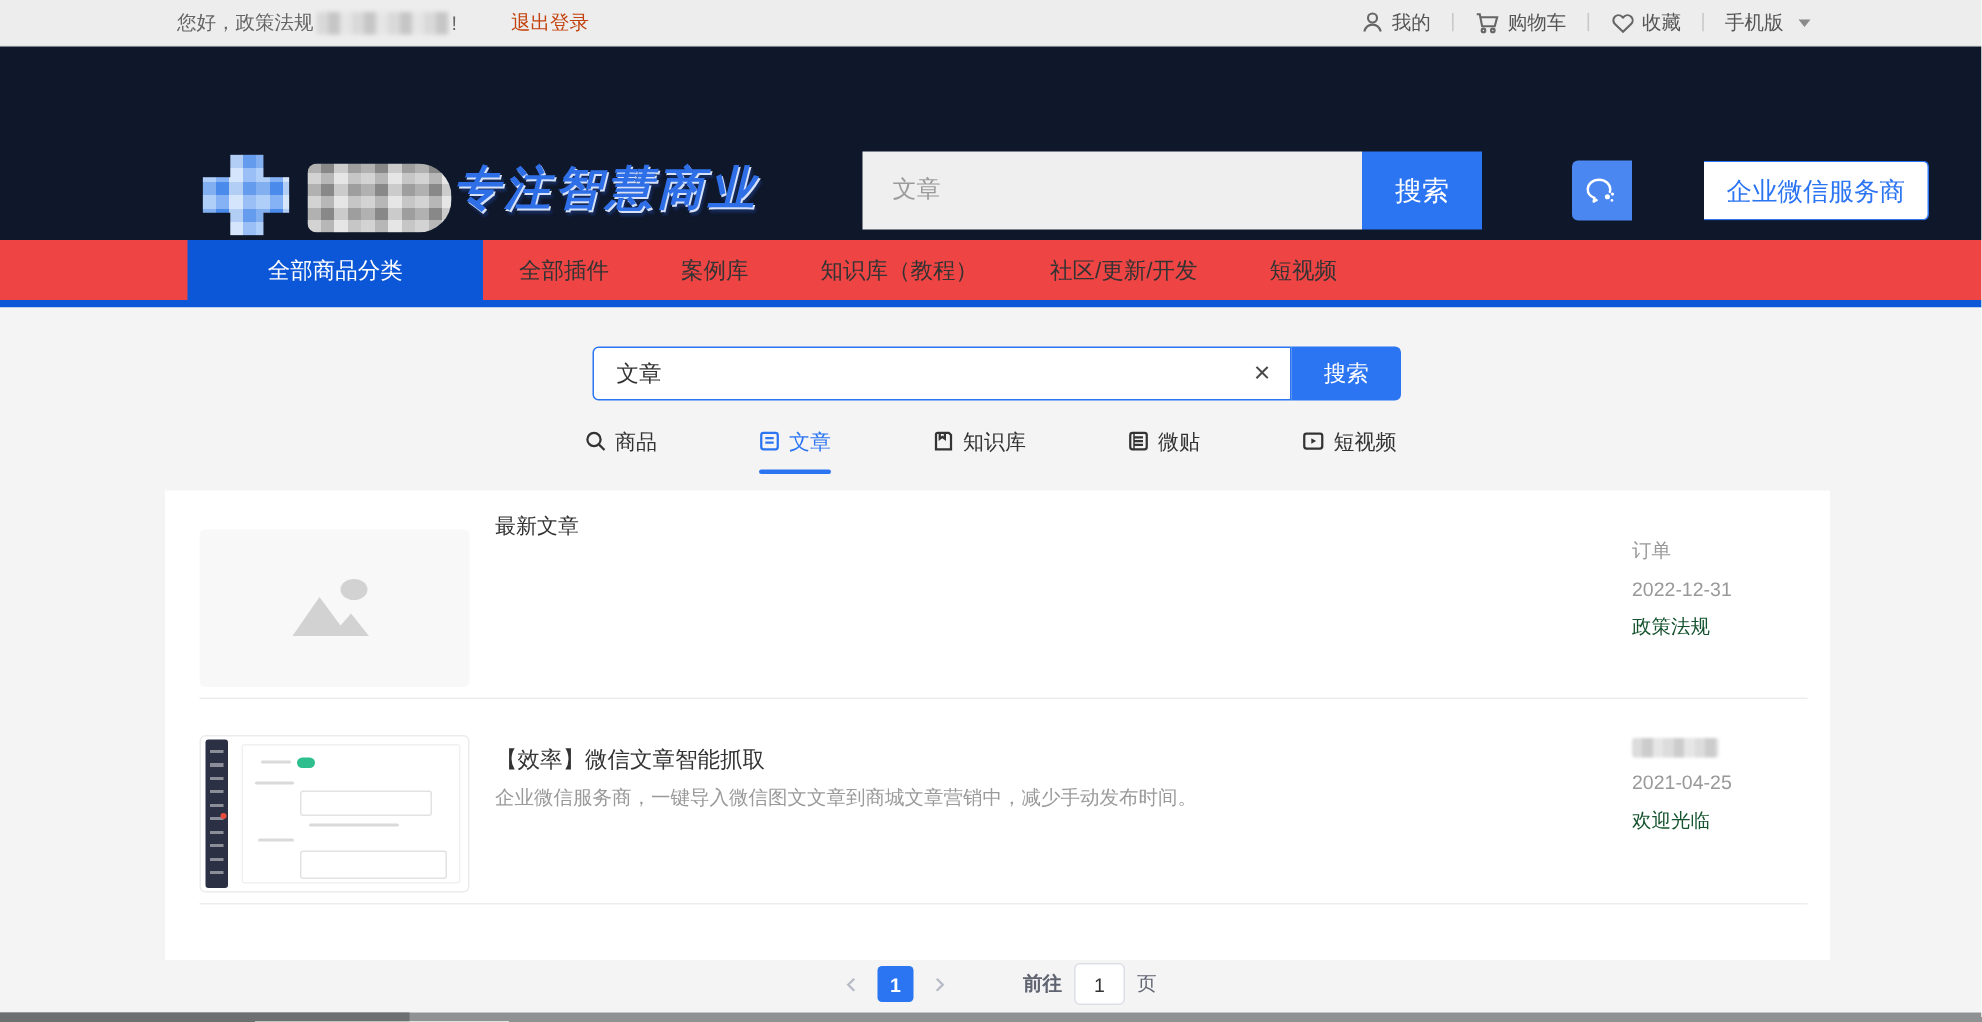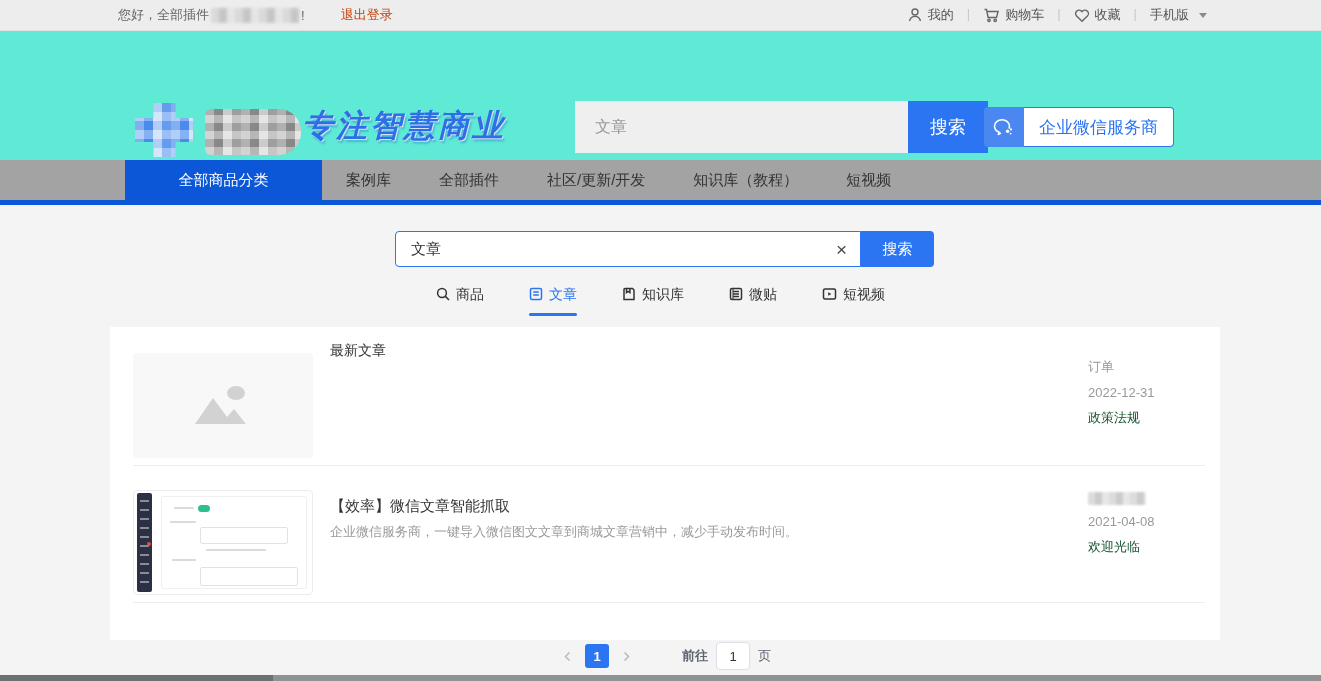--- a/index.html
+++ b/index.html
@@ -17,69 +17,69 @@
             filter:blur(1.5px); }
   .logout { color:#c2410c; margin-left:36px; cursor:pointer; }
   .topbar-right { margin-left:auto; display:flex; color:#555; }
   .tb-item { display:flex; align-items:center; gap:5px; cursor:pointer; }
   .tb-sep { color:#c9c9c9; margin:0 13px; }
   .tb-icon svg { display:block; }
   .caret { width:0; height:0; border-left:4px solid transparent; border-right:4px solid transparent;
            border-top:5px solid #8a8a8a; margin-left:5px; }
 
   
-  .header { position:absolute; top:31px; left:0; right:0; height:129px; background:#5eead4;padding-left:19px; }
+  .header { position:absolute; top:31px; left:0; right:0; height:129px; background:#0f172a;padding-left:19px; }
   .logo-blue { position:absolute; left:135px; top:72px; width:58px; height:54px;
       clip-path:polygon(32% 0,70% 0,70% 28%,100% 28%,100% 72%,70% 72%,70% 100%,32% 100%,32% 72%,0 72%,0 28%,32% 28%);
       background:repeating-linear-gradient(0deg,rgba(255,255,255,.3) 0 9px,rgba(30,90,200,.10) 9px 18px),
                  repeating-linear-gradient(90deg,#8db9f5 0 9px,#4f90ef 9px 18px,#c3dbfa 18px 27px,#6da3f2 27px 36px); }
   .logo-gray { position:absolute; left:205px; top:78px; width:96px; height:46px;
       border-radius:6px 22px 22px 6px;
       background:repeating-linear-gradient(0deg,rgba(255,255,255,.35) 0 8px,rgba(0,0,0,.06) 8px 16px),
                  repeating-linear-gradient(90deg,#bcbcbc 0 9px,#909090 9px 18px,#d8d8d8 18px 27px,#a8a8a8 27px 36px); }
   .slogan-wrap { position:absolute; left:302px; top:74px; }
   .slogan { font-size:31px; font-weight:bold; font-style:italic; letter-spacing:3px; color:#2e6fe8;
             text-shadow:1px 1px 0 #d6e2fa, 2px 3px 2px rgba(40,90,200,.35); white-space:nowrap; }
   .slogan-reflect-clip { height:15px; overflow:hidden; margin-top:1px; }
 
   .h-search { position:absolute; left:575px; top:70px; display:flex; }
   .h-input { width:333px; height:52px; background:#efefef; border:none; outline:none;
              padding:0 20px; font-size:16px; color:#333; }
   .h-input::placeholder { color:#9a9a9a; }
   .h-btn { width:80px; height:52px; background:#2b74f2; color:#fff; font-size:18px; border:none; cursor:pointer; }
 
-  .wechat { position:absolute; left:984px; top:76px; height:40px; display:flex; cursor:pointer; }
+  .wechat { position:absolute; left:1048px; top:76px; height:40px; display:flex; cursor:pointer;gap:48px; }
   .wechat-icon { width:40px; height:40px; background:#4a87f0; border-radius:4px 0 0 4px;
                  display:flex; align-items:center; justify-content:center; }
   .wechat-label { display:flex; align-items:center; padding:0 15px; background:#fff;
                   border:1px solid #2f74f0; border-left:none; border-radius:0 4px 4px 0;
                   color:#2b74f2; font-size:17px; }
 
   
-  .navbar { position:absolute; top:160px; left:0; right:0; height:40px; background:#a3a3a3;
+  .navbar { position:absolute; top:160px; left:0; right:0; height:40px; background:#ef4444;
             display:flex; align-items:stretch; padding-left:125px; }
   .nav-main { width:197px; background:#0b57d8; color:#fff; font-size:15px;
               display:flex; align-items:center; justify-content:center; cursor:pointer; }
   .nav-item { display:flex; align-items:center; padding:0 24px; font-size:15px; color:#333; cursor:pointer; }
   .blue-line { position:absolute; top:200px; left:0; right:0; height:5px; background:#0b57d8; }
   .main-bg { position:absolute; top:205px; left:0; right:0; height:470px; background:#f4f4f5; }
 
   
   .search2 { position:absolute; left:395px; top:231px; display:flex; }
   .s2-wrap { position:relative; width:466px; height:36px; background:#fff;
              border:1px solid #2b74f2; border-radius:4px 0 0 4px; }
   .s2-input { width:100%; height:100%; border:none; outline:none; background:transparent;
               padding:0 42px 0 15px; font-size:15px; color:#333; }
   .s2-clear { position:absolute; right:13px; top:50%; transform:translateY(-50%);
               font-size:19px; color:#4a4a4a; line-height:1; cursor:pointer; }
   .s2-btn { width:73px; height:36px; background:#2b74f2; color:#fff; border:none;
             font-size:15px; border-radius:0 4px 4px 0; cursor:pointer; }
 
   
-  .tabs { position:absolute; top:286px; left:0; right:0; display:flex; justify-content:center; gap:45px; }
+  .tabs { position:absolute; top:286px; left:0; right:0; display:flex; justify-content:center; gap:68px; }
   .tab { position:relative; display:flex; align-items:center; gap:6px; font-size:14px;
          color:#333; padding-bottom:12px; cursor:pointer; }
   .tab svg { stroke:#333; }
   .tab.active { color:#2b74f2; }
   .tab.active svg { stroke:#2b74f2; }
   .tab.active::after { content:""; position:absolute; left:0; right:0; bottom:0; height:3px;
                        border-radius:2px; background:#2b74f2; }
 
   
   .card { position:absolute; left:110px; top:327px; width:1110px; height:313px; background:#fff; }
@@ -126,21 +126,21 @@
   .hscroll { position:absolute; left:0; right:0; top:675px; height:6px; background:#8f9193; }
   .hthumb { position:absolute; left:0; top:0; width:273px; height:6px; background:#6d6f71; cursor:grab; }
 </style>
 </head>
 <body>
 
 <div class="page">
 
   <div class="topbar">
     <div class="topbar-left">
-      <span>您好，全部插件</span>
+      <span>您好，政策法规</span>
         <span class="blur-chip"></span>
         <span>!</span>
       <span class="logout">退出登录</span>
     </div>
     <div class="topbar-right">
       <span class="tb-item">
         <span class="tb-icon">
           <svg width="16" height="16" viewBox="0 0 16 16" fill="none" stroke="#666" stroke-width="1.4">
             <circle cx="8" cy="5" r="3"></circle>
               <path d="M2.5 14c.9-3.1 3-4.6 5.5-4.6s4.6 1.5 5.5 4.6"></path>
@@ -200,24 +200,24 @@
           <circle cx="18" cy="13.4" r="1.1" fill="#fff"></circle>
           <circle cx="17.6" cy="17.6" r="0.9" fill="#fff"></circle>
         </svg>
       </span>
       <span class="wechat-label">企业微信服务商</span>
     </div>
   </div>
 
   <div class="navbar">
     <div class="nav-main">全部商品分类</div>
+    <div class="nav-item">全部插件</div>
     <div class="nav-item">案例库</div>
-    <div class="nav-item">全部插件</div>
+    <div class="nav-item">知识库（教程）</div>
     <div class="nav-item">社区/更新/开发</div>
-    <div class="nav-item">知识库（教程）</div>
     <div class="nav-item">短视频</div>
   </div>
   <div class="blue-line"></div>
   <div class="main-bg"></div>
 
   <div class="search2">
     <div class="s2-wrap">
       <input class="s2-input" type="text" value="文章" style="">
       <span class="s2-clear">×</span>
     </div>
@@ -299,21 +299,21 @@
         <div class="t2-box" style="left:38px;top:30px;width:88px;height:17px;"></div>
         <div class="t2-line" style="left:44px;top:52px;width:60px;"></div>
         <div class="t2-line" style="left:10px;top:62px;width:24px;"></div>
         <div class="t2-box" style="left:38px;top:70px;width:98px;height:19px;"></div>
       </div>
     </div>
     <div class="item2-title">【效率】微信文章智能抓取</div>
     <div class="item2-desc">企业微信服务商，一键导入微信图文文章到商城文章营销中，减少手动发布时间。</div>
     <div class="meta meta2">
       <span class="meta-blur"></span>
-      <span>2021-04-08</span>
+      <span>2021-04-25</span>
       <span class="meta-link">欢迎光临</span>
     </div>
     <div class="divider div2"></div>
   </div>
 
   <div class="pager">
     <span class="pg-chev">
       <svg width="11" height="11" viewBox="0 0 11 11" fill="none" stroke="#b7bcc6" stroke-width="1.6">
         <path d="M7.5 1.5 3.5 5.5l4 4"></path>
       </svg>

